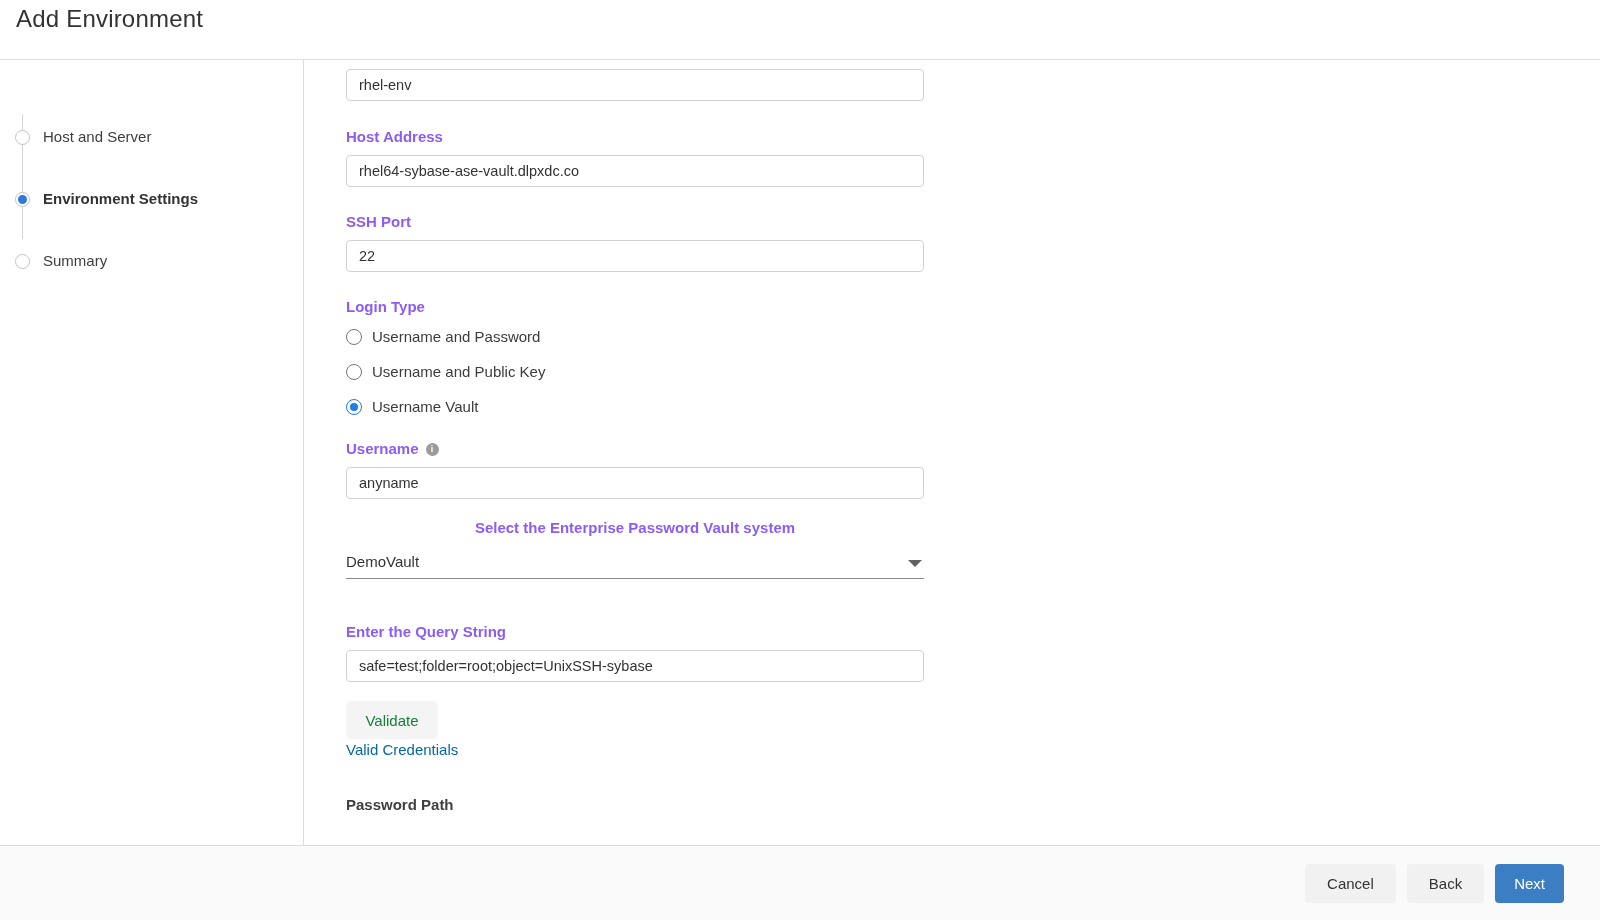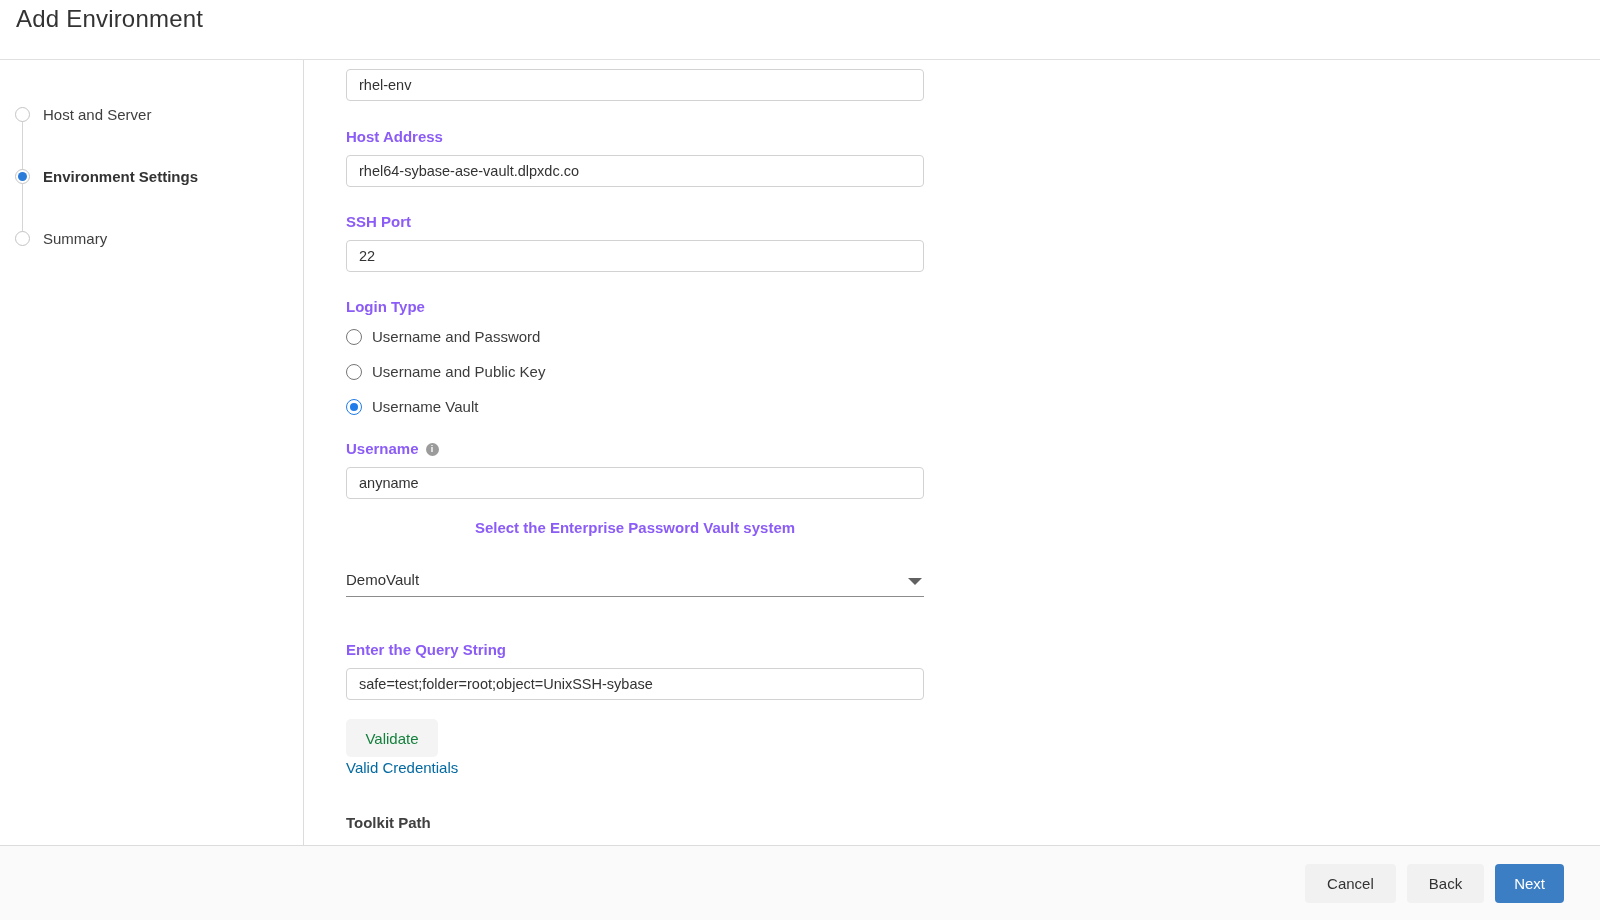--- a/index.html
+++ b/index.html
@@ -23,21 +23,21 @@
 
   
   .stepper {
     width: 304px; flex: 0 0 304px; border-right: 1px solid #dcdcdc;
     padding-top: 23px; position: relative;
   }
   .stepper-line {
     position: absolute; left: 22px; top: 54px; width: 1px; height: 125px;
     background: #d5d5d5;
   }
-  .step { height: 62px; display: flex; align-items: center; padding-left: 15px; gap: 13px; cursor: pointer; }
+  .step { height: 62px; display: flex; align-items: flex-end; padding-left: 15px; gap: 13px; cursor: pointer; }
   .step-circle {
     width: 15px; height: 15px; border-radius: 50%;
     border: 1.5px solid #c4c4c4; background: #ffffff;
     position: relative; z-index: 1; flex: 0 0 15px;
     display: flex; align-items: center; justify-content: center;
   }
   .step-circle.active::after {
     content: ""; width: 9px; height: 9px; border-radius: 50%; background: #2b7bd9;
   }
   .step-label { font-size: 15px; color: #3e3e3e; }
@@ -77,21 +77,21 @@
   .info-icon {
     width: 13px; height: 13px; border-radius: 50%; background: #9b9b9b;
     color: #ffffff; font-size: 9px; font-weight: 700;
     display: inline-flex; align-items: center; justify-content: center;
     font-style: normal;
   }
   .info-icon::after { content: "i"; }
 
   .mt-vault { margin-top: 20px; text-align: center; }
   .select-control {
-    margin-top: 28px; width: 578px; height: 32px;
+    margin-top: 10px; width: 578px; height: 32px;
     border-bottom: 1px solid #8c8c8c;
     display: flex; align-items: flex-end; justify-content: space-between;
     padding-bottom: 8px; cursor: pointer;
   }
   .select-value { font-size: 15px; color: #333333; }
   .caret-down {
     width: 0; height: 0; margin-bottom: 3px; margin-right: 2px;
     border-left: 7px solid transparent; border-right: 7px solid transparent;
     border-top: 7px solid #616161;
   }
@@ -183,21 +183,21 @@
       <span class="caret-down"></span>
     </div>
 
     <div class="field-label mt-query">Enter the Query String</div>
     <input class="text-input mt-label-input" type="text" value="safe=test;folder=root;object=UnixSSH-sybase" style="">
 
     <button class="validate-btn">Validate</button>
 
     <div class="validation-status">Valid Credentials</div>
 
-    <div class="clipped-label">Toolkit Path</div>
+    <div class="clipped-label">Password Path</div>
 
   </div>
 </div>
 
 <div class="footer">
   <button class="btn btn-light">Cancel</button>
   <button class="btn btn-light">Back</button>
   <button class="btn btn-primary">Next</button>
 </div>
 

